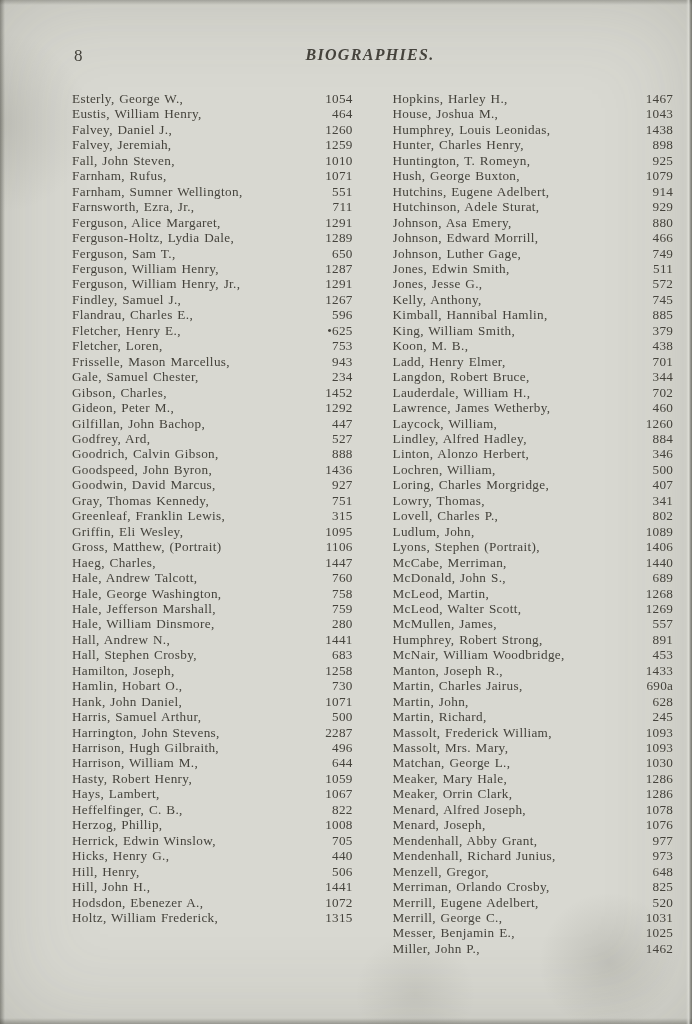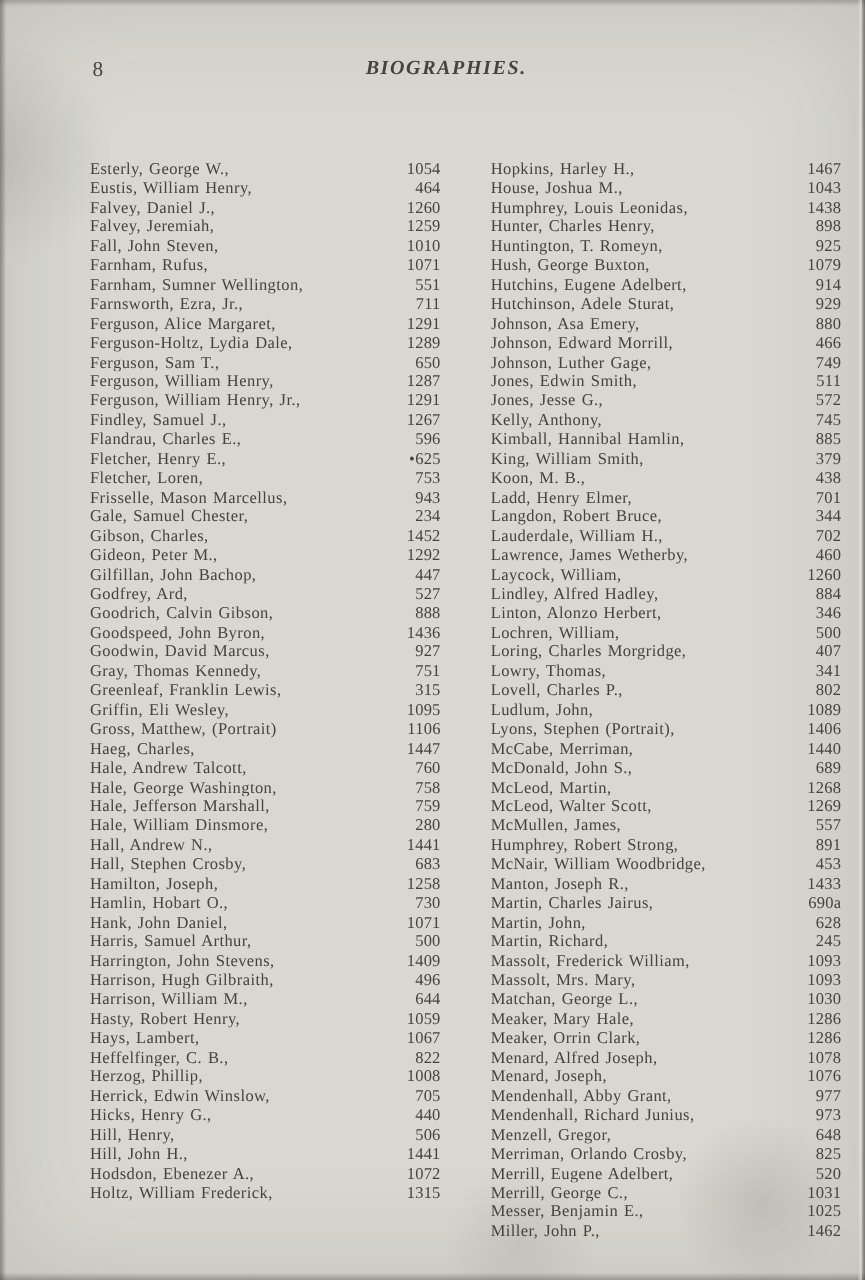--- a/index.html
+++ b/index.html
@@ -24,34 +24,33 @@
   .page-number{
     position:absolute;
     left:74px;top:46px;
     font-size:17px;
     letter-spacing:0.5px;
   }
   .running-title{
     position:absolute;
     top:46px;left:50%;
     transform:translateX(-50%);
-    margin-left:11px;
+    margin-left:24px;
     font-size:16px;
     font-style:italic;
     font-weight:bold;
     letter-spacing:1.3px;
     white-space:nowrap;
   }
   .columns{
     position:absolute;
     left:72px;top:91px;
     width:601px;
     display:flex;
     gap:40px;
-    margin-top:36px;
   }
   .col{
     flex:1 1 0;
     min-width:0;
   }
   .row{
     display:flex;
     justify-content:space-between;
     align-items:baseline;
     line-height:15.45px;
@@ -282,21 +281,21 @@
           <span class="num">1071</span>
         </div>
 
         <div class="row">
           <span class="name">Harris, Samuel Arthur,</span>
           <span class="num">500</span>
         </div>
 
         <div class="row">
           <span class="name">Harrington, John Stevens,</span>
-          <span class="num">1409</span>
+          <span class="num">2287</span>
         </div>
 
         <div class="row">
           <span class="name">Harrison, Hugh Gilbraith,</span>
           <span class="num">496</span>
         </div>
 
 
         <div class="row">
           <span class="name">Harrison, William M.,</span>

